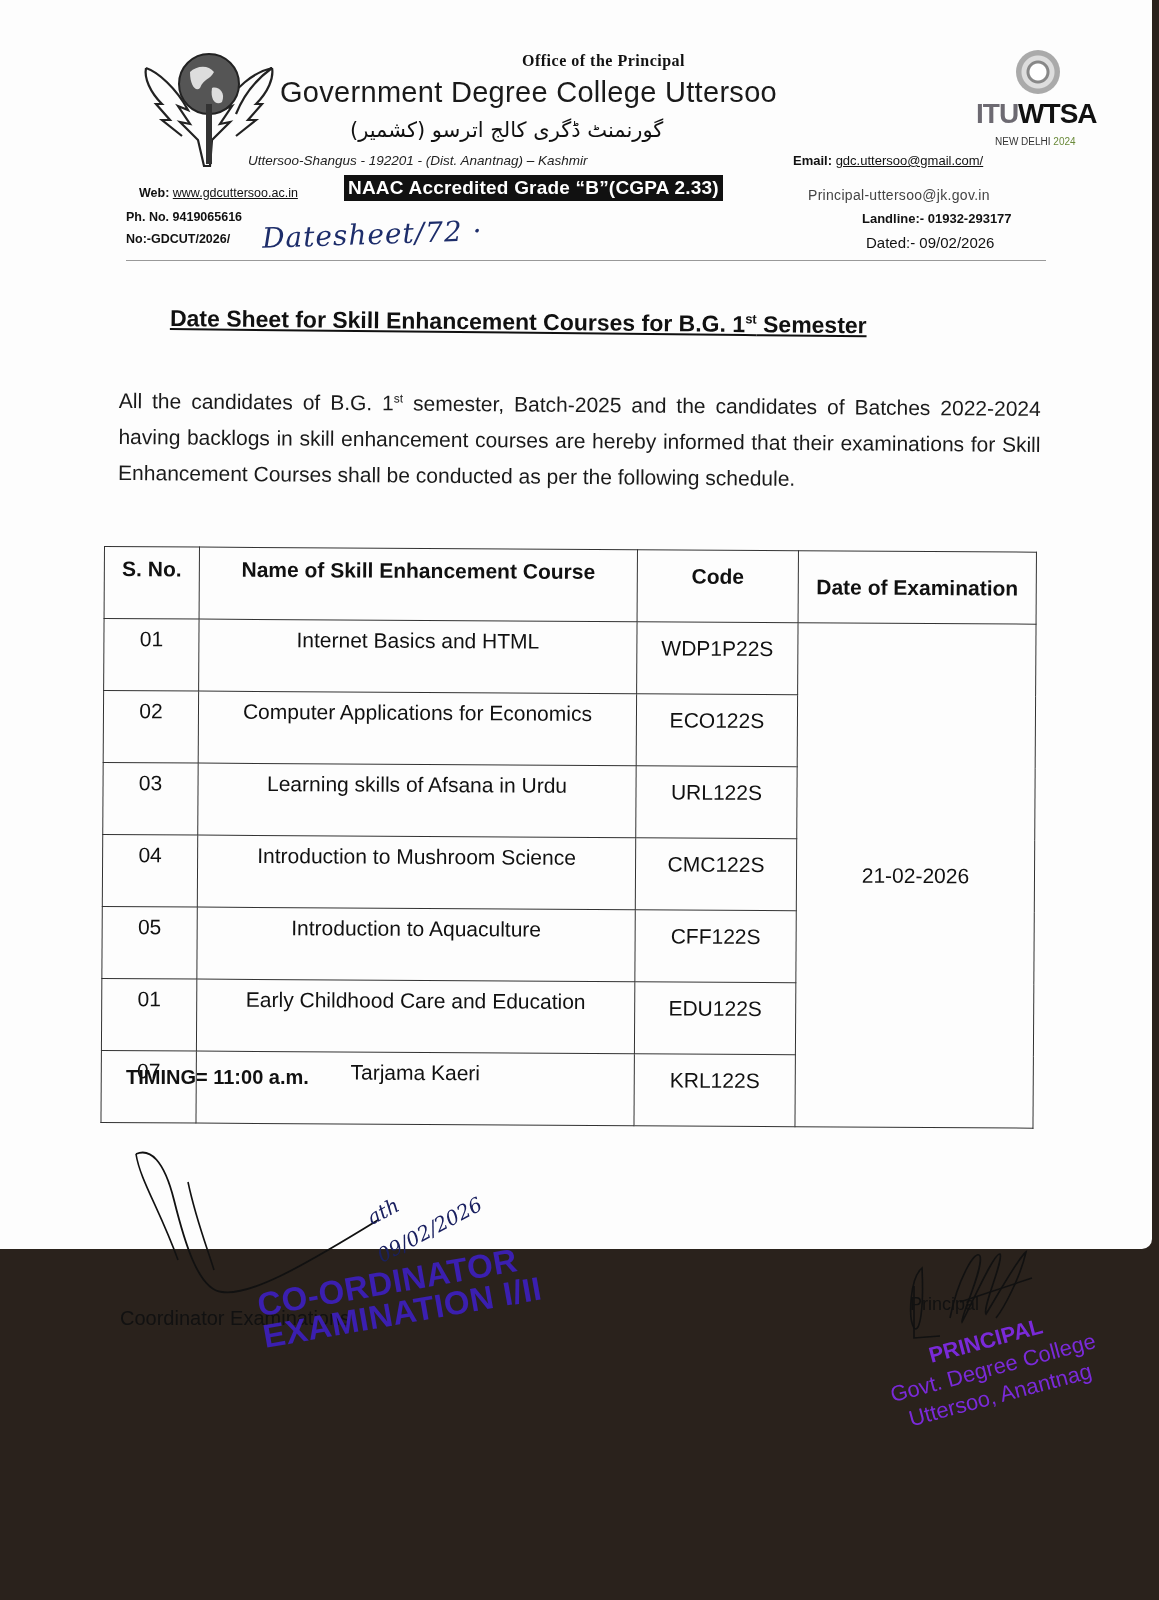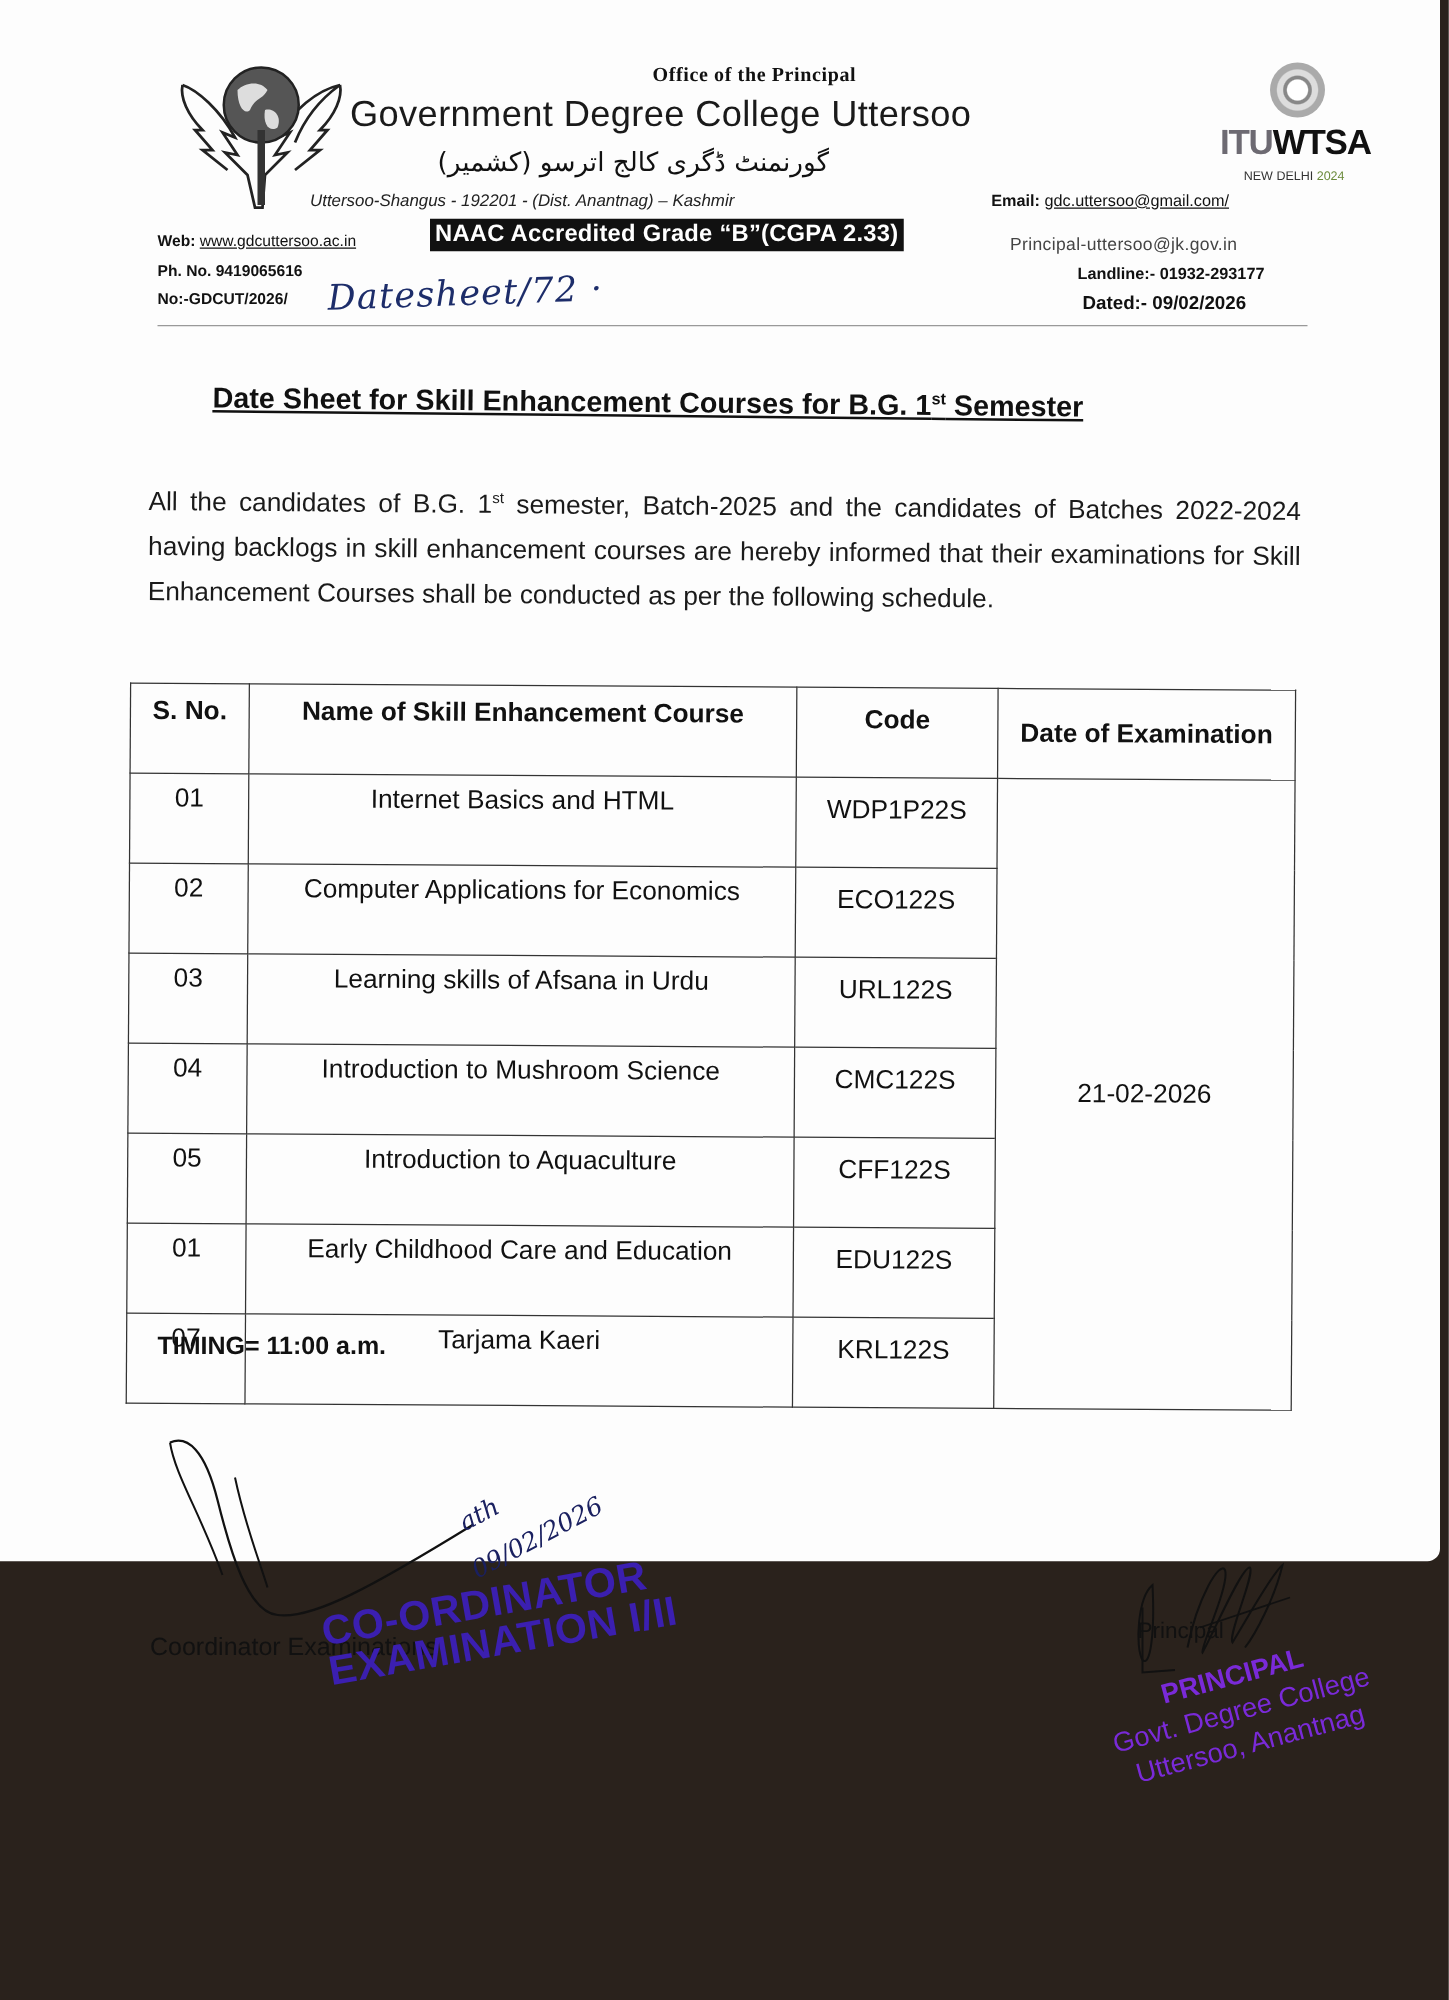--- a/index.html
+++ b/index.html
@@ -26,21 +26,21 @@
     .itu-emblem { left: 1016px; top: 50px; width: 44px; height: 44px; border-radius: 50%;
       background: radial-gradient(circle, #fff 0 8px, #888 9px 11px, #ddd 12px 16px, #aaa 17px 22px); }
     .itu-text { left: 976px; top: 98px; font-size: 28px; font-weight: bold; letter-spacing: -1px; }
     .itu-text .itu { color: #6d6a72; }
     .itu-text .wtsa { color: #111; }
     .itu-sub { left: 995px; top: 136px; font-size: 10px; color: #333; }
     .itu-sub .yr { color: #6a8a3a; }
     .address { left: 248px; top: 153px; font-style: italic; font-size: 13.5px; color: #222; }
     .email { left: 793px; top: 153px; font-size: 13px; }
     .email .u { text-decoration: underline; }
-    .web { left: 126px; top: 186px; font-size: 12.5px; text-align: center; }
+    .web { left: 139px; top: 186px; font-size: 12.5px; text-align: center; }
     .web .u { text-decoration: underline; }
     .naac { left: 344px; top: 175px; background: #111; color: #fff; font-size: 19px; font-weight: bold; padding: 2px 4px; letter-spacing: 0.2px; }
     .principal-email { left: 808px; top: 187px; font-size: 14px; color: #444; letter-spacing: 0.3px; }
     .phone { left: 126px; top: 210px; font-size: 12.5px; }
     .landline { left: 862px; top: 211px; font-size: 13px; }
     .refno { left: 126px; top: 232px; font-size: 12.5px; }
     .ref-hand { left: 262px; top: 218px; font-family: "DejaVu Serif", serif; font-style: italic; font-size: 28px; color: #1d2d6a; transform: rotate(-2deg); letter-spacing: 1px; }
     .dated { left: 866px; top: 234px; font-size: 15px; }
     .hr { left: 126px; top: 260px; width: 920px; height: 1px; background: #999; }
 
@@ -97,21 +97,21 @@
   <div class="abs email"><b>Email: </b><span class="u">gdc.uttersoo@gmail.com/</span></div>
 
   <div class="abs web"><b>Web: </b><span class="u">www.gdcuttersoo.ac.in</span></div>
   <div class="abs naac">NAAC Accredited Grade “B”(CGPA  2.33)</div>
   <div class="abs principal-email">Principal-uttersoo@jk.gov.in</div>
 
   <div class="abs phone" style="font-weight:bold;">Ph. No. 9419065616</div>
   <div class="abs landline" style="font-weight:bold;">Landline:- 01932-293177</div>
   <div class="abs refno" style="font-weight:bold;">No:-GDCUT/2026/</div>
   <div class="abs ref-hand">Datesheet/72 ·</div>
-  <div class="abs dated" style="font-weight:bold;">Dated:-  09/02/2026</div>
+  <div class="abs dated" style="font-weight:normal;">Dated:-  09/02/2026</div>
   <div class="abs hr"></div>
 
   <div class="abs title"><span>Date Sheet for Skill Enhancement Courses for B.G. 1</span><sup>st</sup><span> Semester</span></div>
 
   <div class="abs para"><span>All the candidates of B.G. 1</span><sup>st</sup><span> semester, Batch-2025 and the candidates of Batches 2022-2024 having backlogs in skill enhancement courses are hereby informed that their examinations for Skill Enhancement Courses shall be conducted as per the following schedule.</span></div>
 
   <table class="abs tbl">
     <thead>
       <tr>
         <th class="c1 th-pad">S. No.</th>

